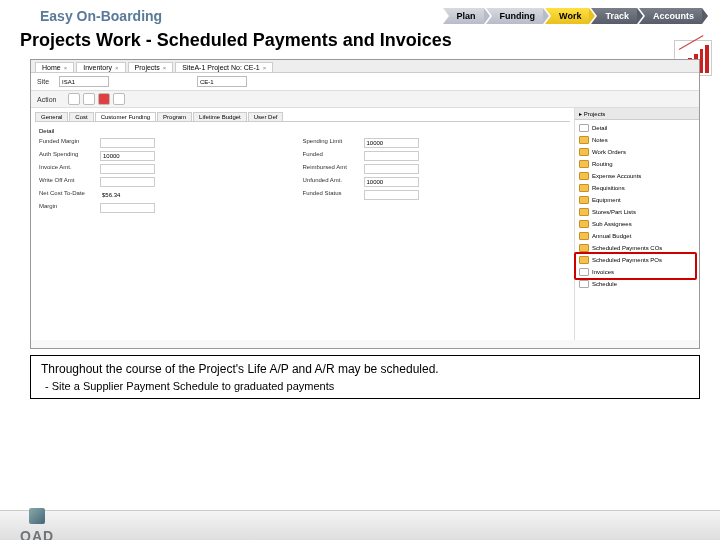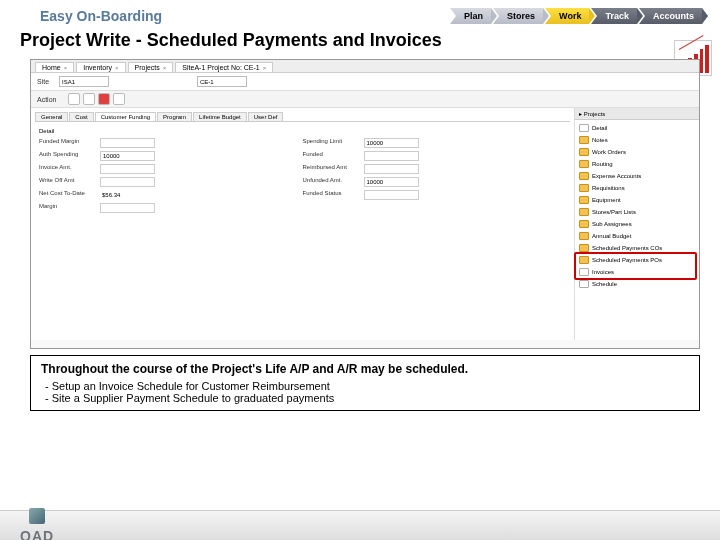--- a/index.html
+++ b/index.html
@@ -37,45 +37,45 @@
 .dlbl { width: 55px; color: #333; }
 .dval { border: 1px solid #ccc; height: 10px; width: 55px; background: #fff; padding: 0 2px; display: flex; align-items: center; }
 .right-pane { width: 125px; background: #fff; border-left: 1px solid #ddd; }
 .rp-head { background: #e8e8e8; border-bottom: 1px solid #ccc; padding: 2px 4px; font-size: 6px; display: flex; align-items: center; gap: 3px; }
 .rp-list { padding: 2px 0; }
 .rp-item { display: flex; align-items: center; gap: 3px; padding: 2px 4px; font-size: 6px; }
 .rp-icon { width: 10px; height: 8px; background: #f4c050; border: 1px solid #c89020; border-radius: 1px; flex-shrink: 0; }
 .rp-icon.paper { background: #fff; border-color: #aaa; }
 .hl-box { position: absolute; border: 2px solid #cc0000; border-radius: 2px; pointer-events: none; }
 .caption-box { border: 1px solid #000; margin: 6px 20px 0 30px; padding: 6px 10px; }
-.cap-bold { font-size: 12px; font-weight: bold; margin-bottom: 4px; }
+.cap-bold { font-size: 12px; font-weight: normal; margin-bottom: 4px; }
 .cap-line { font-size: 11px; margin-left: 4px; }
 .chart-ico { position: absolute; right: 8px; top: 40px; width: 38px; height: 36px; border: 1px solid #ccc; background: #fff; display: flex; align-items: flex-end; justify-content: center; gap: 2px; padding: 2px; }
 .cbar { width: 4px; background: #cc2020; }
 .cline { position: absolute; left: 4px; right: 4px; top: 8px; height: 1px; background: #d04040; transform: rotate(-30deg); transform-origin: left center; }
 .footer { position: absolute; bottom: 0; left: 0; right: 0; height: 30px; background: linear-gradient(#f4f4f4, #dedede); border-top: 1px solid #ccc; display: flex; align-items: center; padding: 0 20px; }
 .qad-logo { display: flex; align-items: center; gap: 4px; flex-direction: column; }
 .qad-mark { width: 16px; height: 16px; background: linear-gradient(135deg, #8aa, #467); border-radius: 2px; }
 .qad-txt { font-size: 14px; font-weight: bold; color: #707478; letter-spacing: 1px; }
 </style>
 </head>
 <body>
 
 <div class="header">
   <div class="brand">Easy On-Boarding</div>
   <div class="steps">
     <div class="step light">Plan</div>
-    <div class="step light">Stores</div>
+    <div class="step light">Funding</div>
     <div class="step active">Work</div>
     <div class="step dark">Track</div>
     <div class="step dark">Accounts</div>
   </div>
 </div>
 
-<div class="title">Project Write - Scheduled Payments and Invoices</div>
+<div class="title">Projects Work - Scheduled Payments and Invoices</div>
 
 <div class="chart-ico">
   <div class="cbar" style="height:20%"></div>
   <div class="cbar" style="height:35%"></div>
   <div class="cbar" style="height:50%"></div>
   <div class="cbar" style="height:65%"></div>
   <div class="cbar" style="height:80%"></div>
   <div class="cbar" style="height:95%"></div>
   <div class="cline"></div>
 </div>
@@ -230,21 +230,20 @@
             <span>Schedule</span>
           </div>
       </div>
     </div>
   </div>
   <div class="hl-box" style="right:2px; top:192px; width:123px; height:28px;"></div>
 </div>
 
 <div class="caption-box">
   <div class="cap-bold">Throughout the course of the Project's Life A/P and A/R may be scheduled.</div>
-  <div class="cap-line">- Setup an Invoice Schedule for Customer Reimbursement</div>
   <div class="cap-line">- Site a Supplier Payment Schedule to graduated payments</div>
 </div>
 
 <div class="footer">
   <div class="qad-logo">
     <div class="qad-mark"></div>
     <div class="qad-txt">QAD</div>
   </div>
 </div>
 

